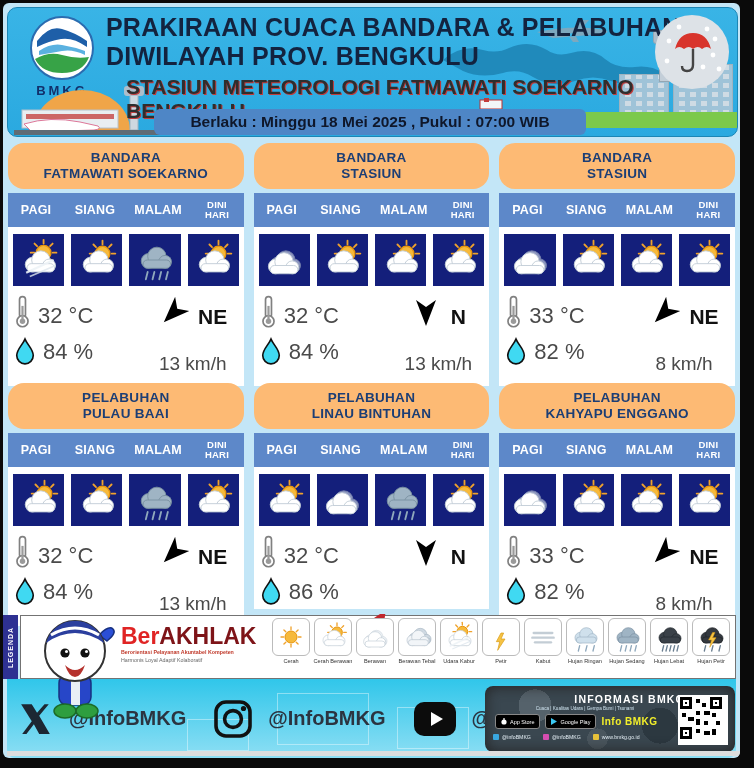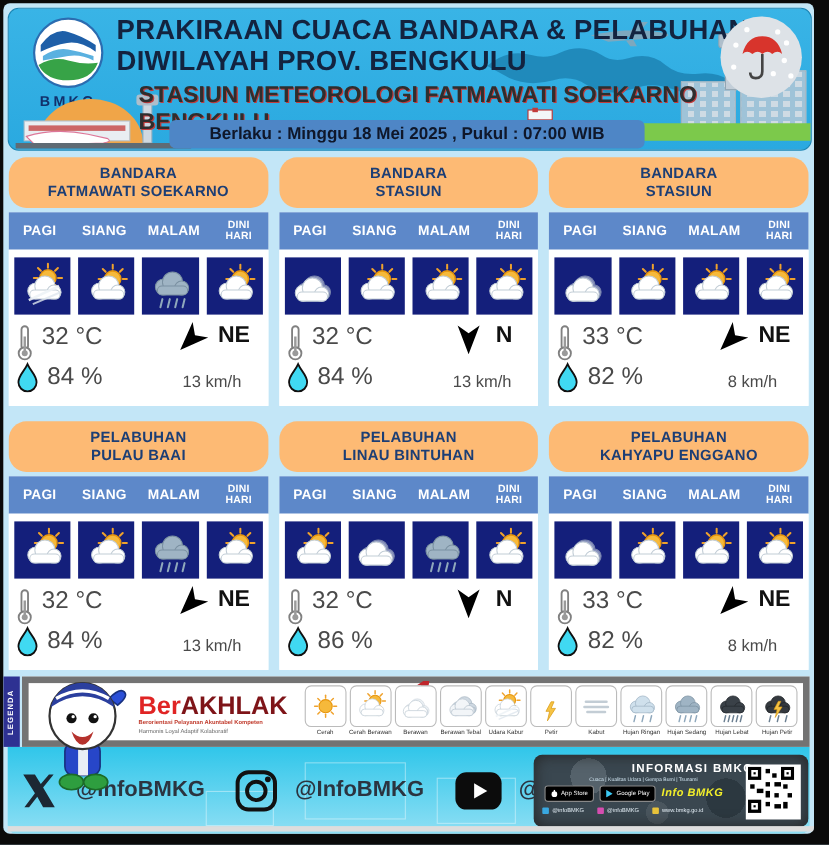--- a/index.html
+++ b/index.html
@@ -36,30 +36,30 @@
               align-items:center;justify-content:center;}
   .ct{font-size:13.5px;font-weight:800;color:#1c3e75;line-height:16px;letter-spacing:.3px;}
   .card-body{margin-top:4px;background:#ffffff;}
   .time-header{height:34px;background:#5d88c9;display:grid;grid-template-columns:1fr 1.1fr 1.15fr .95fr;
                align-items:center;text-align:center;}
   .tlabel{font-size:12.5px;font-weight:700;color:#ffffff;letter-spacing:.2px;}
   .tlabel.small{font-size:9.5px;line-height:10px;white-space:pre-line;}
   .tiles{display:flex;gap:7px;padding:7px 5px 5px 5px;background:#fff;}
   .tile{flex:1;height:52px;background:#141f7b;display:flex;align-items:center;justify-content:center;}
   .metrics{display:grid;grid-template-columns:57% 43%;padding:2px 2px 4px 6px;background:#fff;}
-  .mrow{display:flex;align-items:flex-start;gap:7px;height:36px;}
+  .mrow{display:flex;align-items:flex-end;gap:7px;height:36px;}
   .mv{font-size:22px;color:#4a4a4a;}
   .wd{font-size:21px;font-weight:600;color:#111;}
-  .m-speed{font-size:15px;color:#4a4a4a;display:flex;align-items:center;justify-content:center;height:36px;}
+  .m-speed{font-size:19px;color:#4a4a4a;display:flex;align-items:center;justify-content:center;height:36px;margin-top:17px;}
   .dartbox{width:30px;height:32px;display:flex;align-items:center;justify-content:center;}
   
   .legend-tab{position:absolute;left:0;top:612px;width:15px;height:64px;background:#2e3192;
               display:flex;align-items:center;justify-content:center;}
   .legend-tab span{transform:rotate(-90deg);font-size:7px;font-weight:800;color:#fff;letter-spacing:1px;white-space:nowrap;}
-  .legend{position:absolute;left:17px;top:612px;width:716px;height:64px;background:#fff;border:6px solid #737373;
+  .legend{position:absolute;left:17px;top:612px;width:716px;height:64px;background:#fff;border:1px solid #737373;
           box-sizing:border-box;}
   .berakhlak{position:absolute;left:100px;top:8px;width:160px;}
   .ba-big{font-size:23px;font-weight:800;line-height:24px;}
   .ba-big .ber{color:#e02424;}
   .ba-big .akh{color:#7e1418;}
   .ba-tag{font-size:5.3px;color:#666;line-height:6.5px;margin-top:1px;}
   .ba-tag b{color:#c03a2b;}
   .ribbon{position:absolute;left:243px;top:-10px;}
   .litems{position:absolute;left:250px;top:2px;right:4px;display:flex;gap:2px;}
   .litem{flex:1;text-align:center;}
@@ -77,21 +77,21 @@
            background:radial-gradient(circle at 20% 30%,#55626b 0 8%,transparent 8%),
                       radial-gradient(circle at 70% 60%,#2c3840 0 10%,transparent 10%),
                       radial-gradient(circle at 45% 80%,#4a565e 0 7%,transparent 7%),#3a4750;
            box-shadow:inset 0 0 14px #222;}
   .ib-title{position:absolute;left:0;top:7px;width:200px;text-align:right;font-size:10.5px;font-weight:800;
             color:#fff;letter-spacing:1.2px;}
   .ib-sub{position:absolute;left:0;top:20px;width:200px;text-align:center;font-size:4.6px;color:#cfe3ef;}
   .badges{position:absolute;left:10px;top:28px;display:flex;gap:5px;align-items:center;}
   .badge{height:13px;background:#000;border:1px solid #888;border-radius:3px;color:#fff;font-size:5.5px;
          display:flex;align-items:center;gap:3px;padding:0 5px;}
-  .appname{font-size:10px;font-weight:800;color:#f3ef2a;letter-spacing:.5px;font-style:italic;}
+  .appname{font-size:10px;font-weight:800;color:#f3ef2a;letter-spacing:.5px;}
   .qr{position:absolute;right:7px;top:9px;width:46px;height:46px;background:#fff;padding:2px;}
   .handles{position:absolute;left:8px;top:48px;display:flex;gap:12px;align-items:center;}
   .hitem{display:flex;align-items:center;gap:3px;font-size:5.2px;color:#e3edf4;}
   .hsq{width:6px;height:6px;border-radius:1px;display:inline-block;}
   .bottom-strip{position:absolute;left:4px;bottom:2px;width:746px;height:5px;background:#dddddd;}
 </style>
 </head>
 <body>
 
 <div id="stage">

